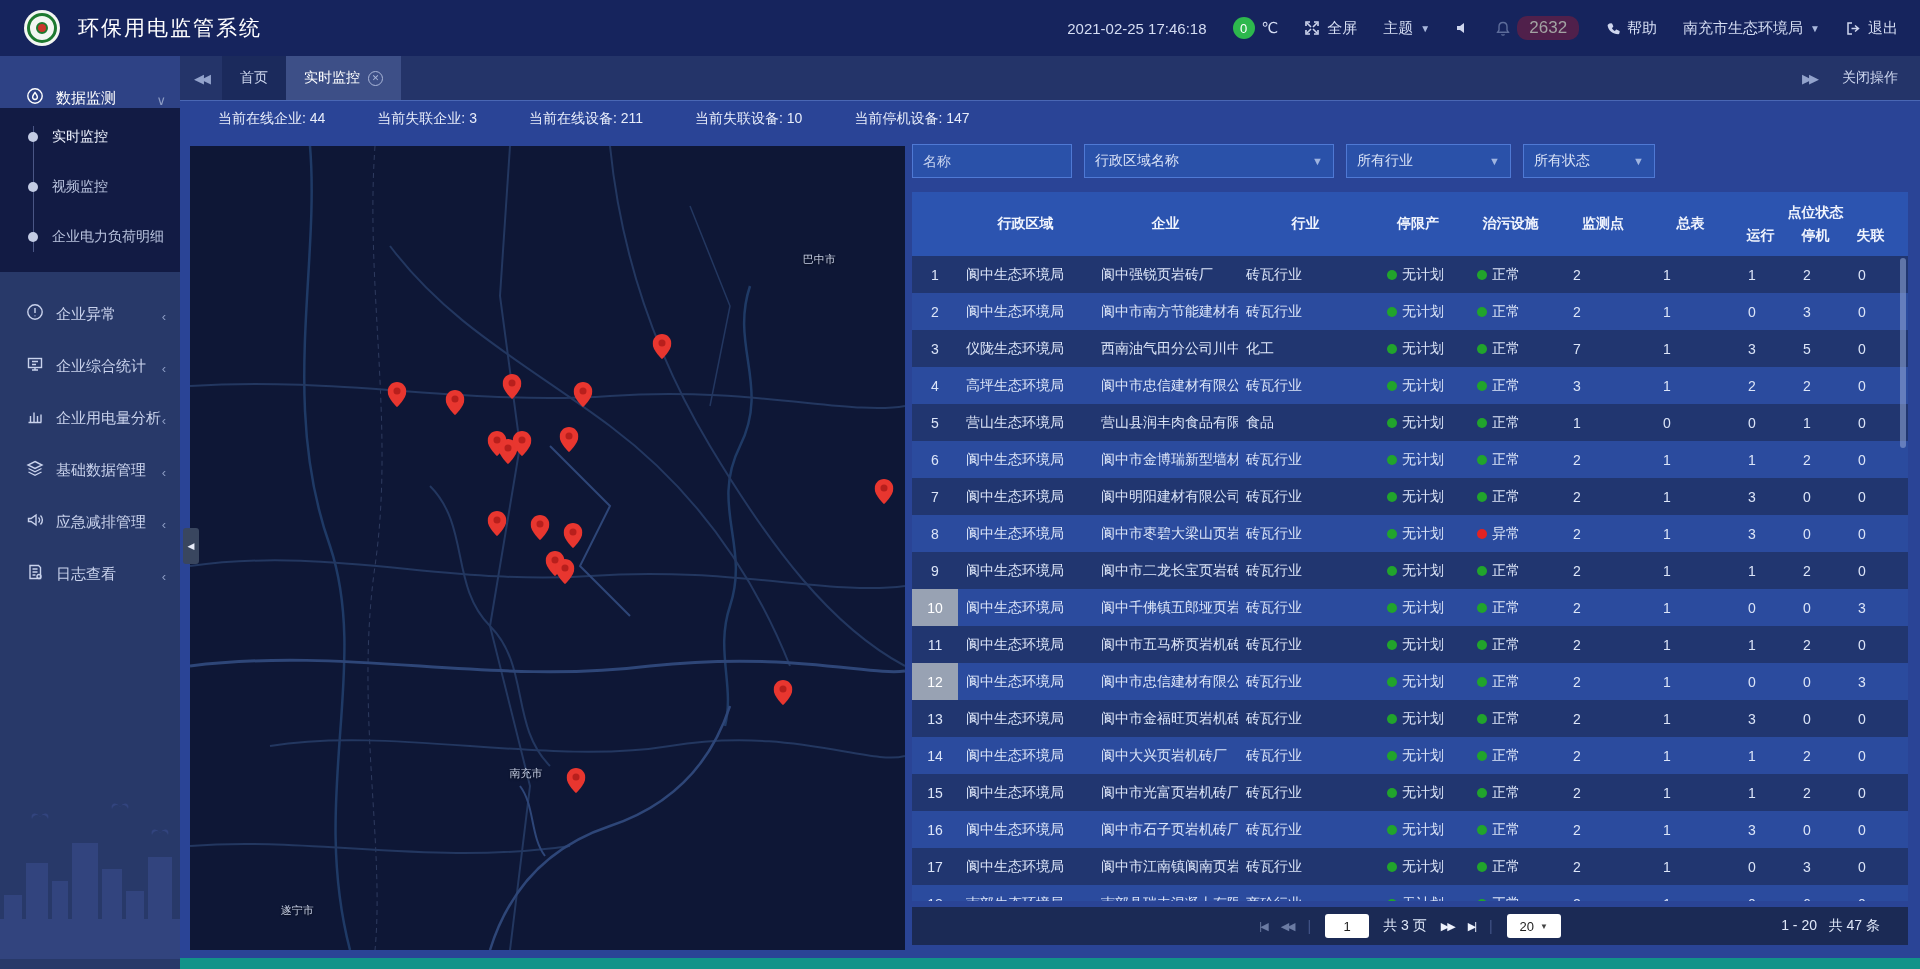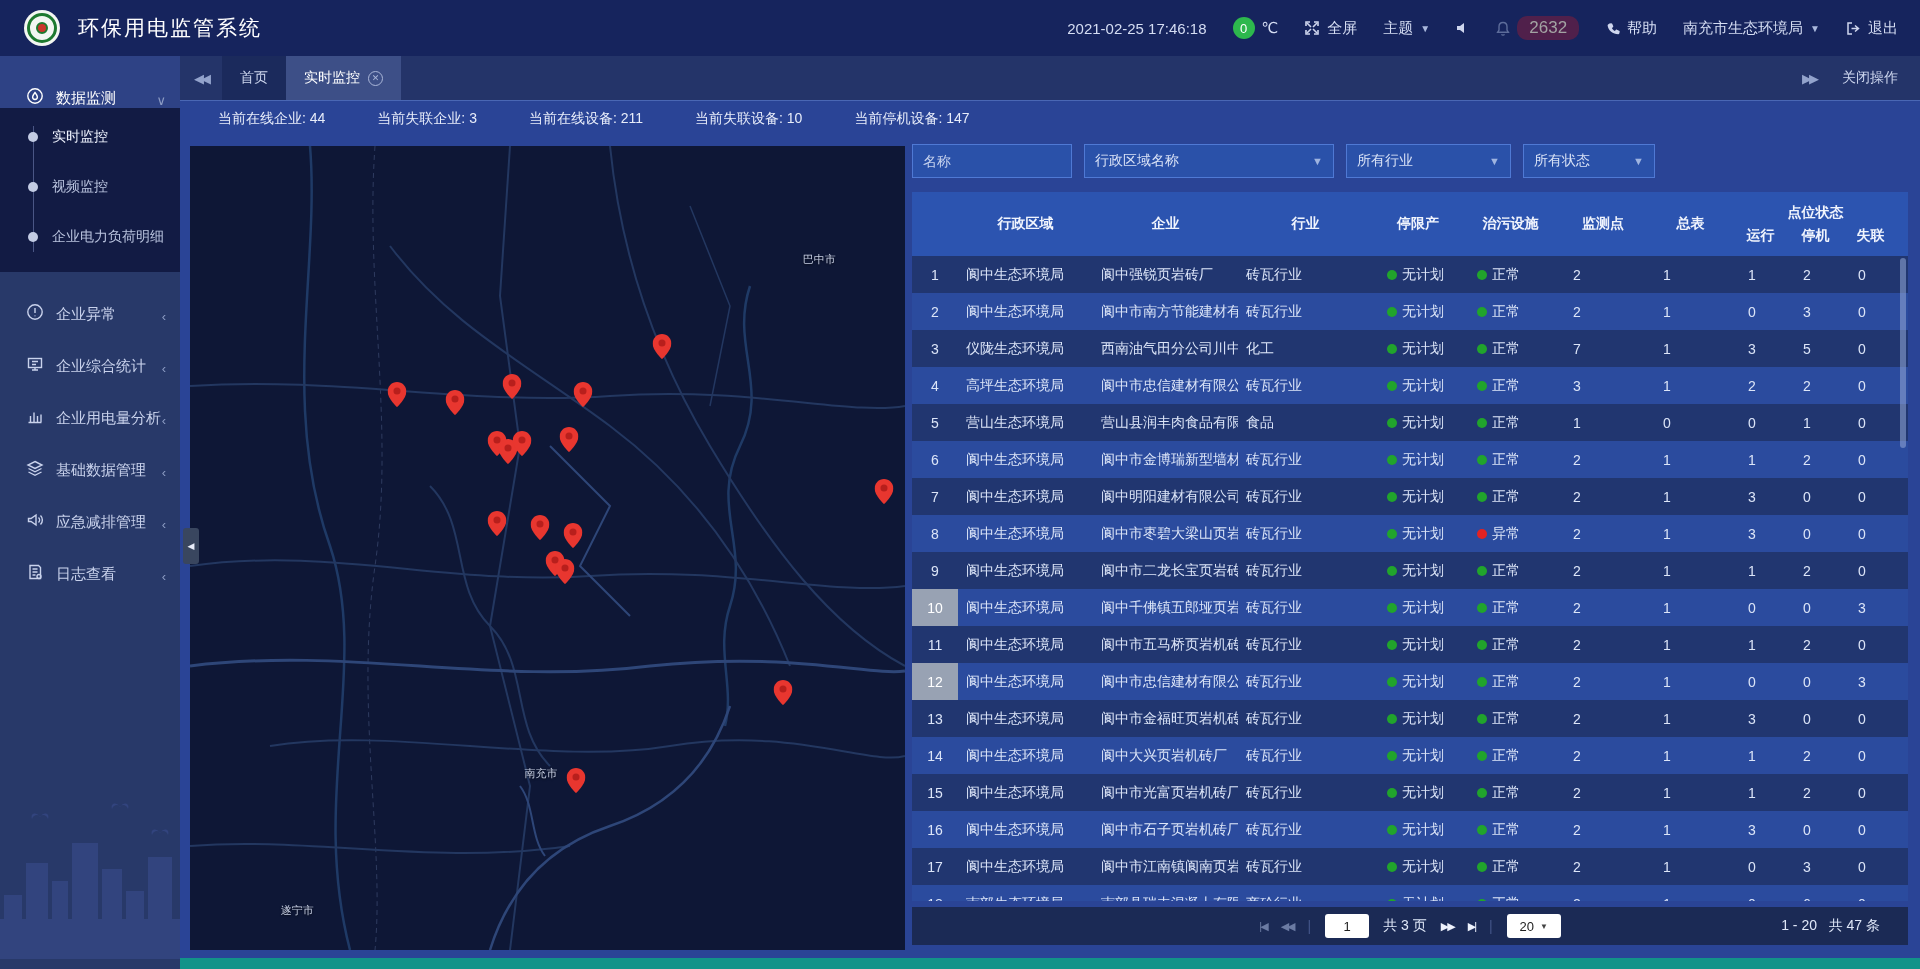--- a/index.html
+++ b/index.html
@@ -335,21 +335,21 @@
       <path d="M0 700 C120 690 240 720 380 700" stroke="#233760" stroke-width="2"></path>
       <path d="M500 60 L540 160 L520 260" stroke="#233760" stroke-width="1.5"></path>
       <path d="M360 300 L420 360 L390 420 L440 470" stroke="#2e4678" stroke-width="2"></path>
       <path d="M240 340 C280 380 260 440 300 480 C340 520 320 580 360 620" stroke="#233760" stroke-width="2"></path>
       <path d="M300 804 C320 740 360 700 420 680 C480 660 520 620 540 560" stroke="#2e4678" stroke-width="2.5"></path>
       <path d="M0 520 C160 500 300 540 460 520 C600 505 680 530 715 525" stroke="#2e4678" stroke-width="3"></path>
       <path d="M330 640 C345 660 340 690 355 710" stroke="#2e4678" stroke-width="2"></path>
     </svg>
     <div id="map-labels">
         <div class="map-label" style="left: 88%; top: 14%;">巴中市</div>
-        <div class="map-label" style="left: 47%; top: 78%; margin-left: 15px;">南充市</div>
+        <div class="map-label" style="left: 47%; top: 78%;">南充市</div>
         <div class="map-label" style="left: 15%; top: 95%;">遂宁市</div>
       </div>
     <div id="map-pins">
         <div class="map-pin" style="left: 29%; top: 33%;"><svg width="19" height="25" viewBox="0 0 24 32">
             <path d="M12 0C5.4 0 0 5.4 0 12c0 9 12 20 12 20s12-11 12-20C24 5.4 18.6 0 12 0z" fill="#e8362f"></path>
             <circle cx="12" cy="11.5" r="4.5" fill="#b81f1c"></circle>
           </svg></div>
         <div class="map-pin" style="left: 37%; top: 34%;"><svg width="19" height="25" viewBox="0 0 24 32">
             <path d="M12 0C5.4 0 0 5.4 0 12c0 9 12 20 12 20s12-11 12-20C24 5.4 18.6 0 12 0z" fill="#e8362f"></path>
             <circle cx="12" cy="11.5" r="4.5" fill="#b81f1c"></circle>

